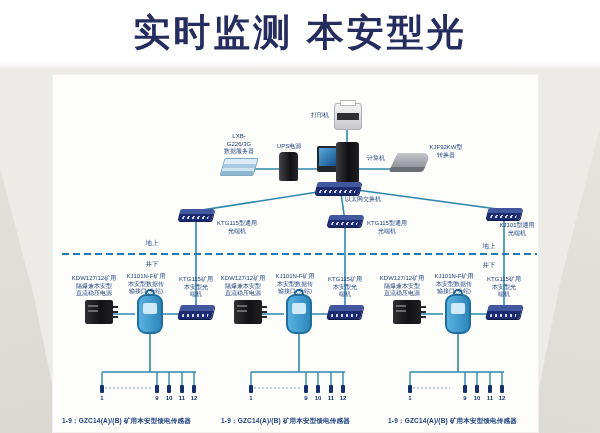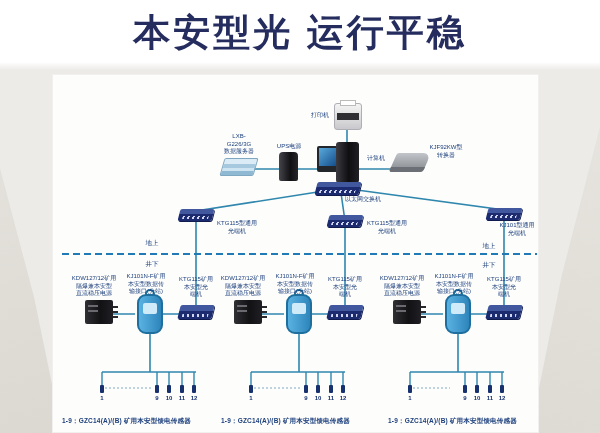--- a/index.html
+++ b/index.html
@@ -71,21 +71,21 @@
     color:#1c3f7c; letter-spacing:.2px; white-space:nowrap; }
   .zone-lbl { position:absolute; z-index:4; font-size:6.5px; color:#1c3f7c; width:24px; text-align:center; }
 </style>
 </head>
 <body>
 
 <div class="top-band"></div>
 <div class="hill hill-left"></div>
 <div class="hill hill-right"></div>
 
-<div class="page-title">本安型光  运行平稳</div>
+<div class="page-title">实时监测  本安型光</div>
 
 <div class="panel"></div>
 
 <svg class="lines" viewBox="0 0 600 433">
   <g stroke="#2f87ae" stroke-width="1.6" fill="none">
     <path d="M253 169 H396"></path>
     <path d="M347 130 V146"></path>
     <path d="M347 182 V194"></path>
     <path d="M341 193 L345 221 V305"></path>
     <path d="M324 191 L196 211 V305"></path>

